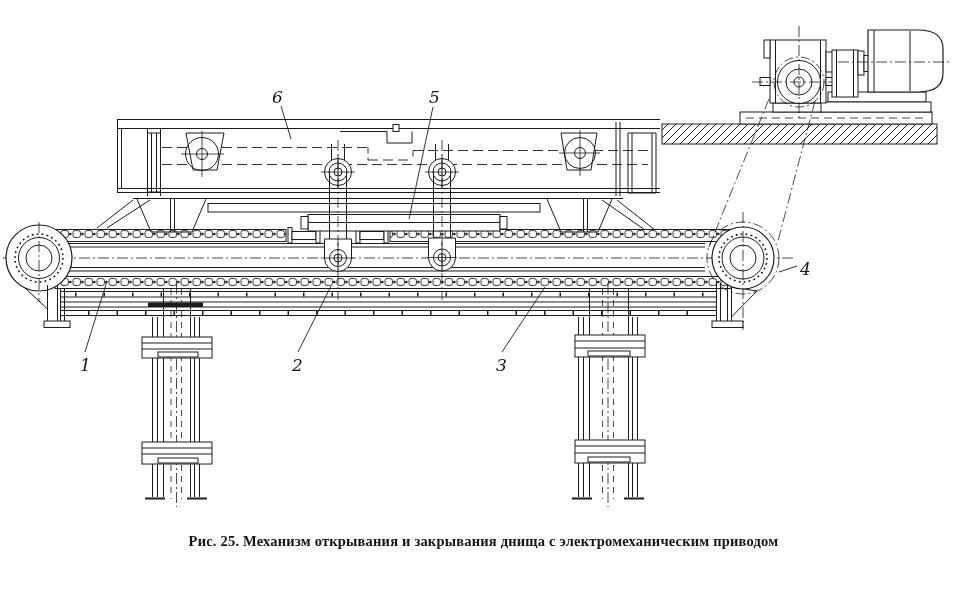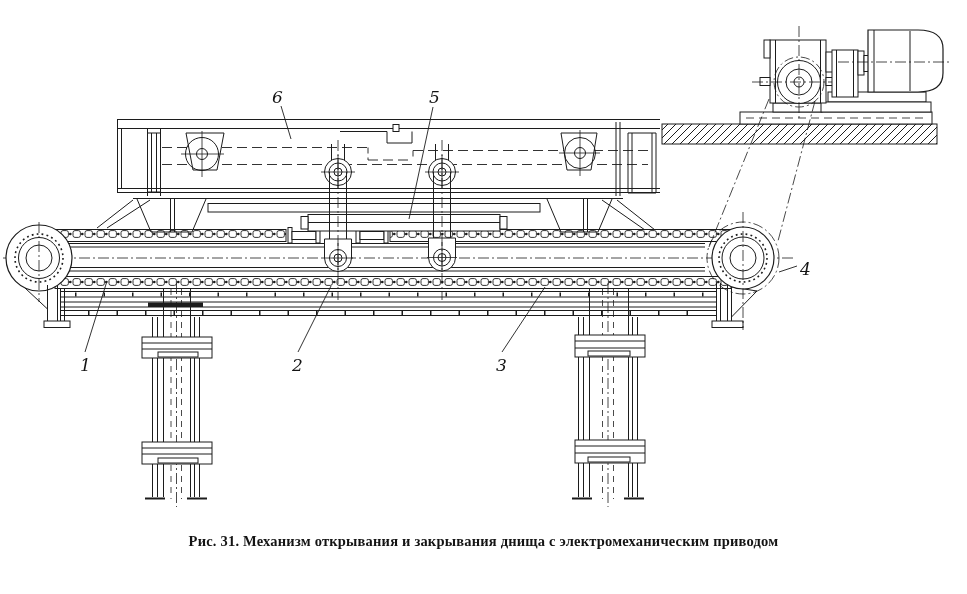--- a/index.html
+++ b/index.html
@@ -298,14 +298,14 @@
       <text class="callout" x="80" y="371">1</text>
       <text class="callout" x="292" y="371">2</text>
       <text class="callout" x="496" y="371">3</text>
       <text class="callout" x="800" y="275">4</text>
       <text class="callout" x="429" y="103">5</text>
       <text class="callout" x="272" y="103">6</text>
     </g>
   </g>
 </svg>
 
-<div class="caption">Рис. 31. Механизм открывания и закрывания днища с электромеханическим приводом</div>
+<div class="caption">Рис. 25. Механизм открывания и закрывания днища с электромеханическим приводом</div>
 </div>
 
 </body></html>

